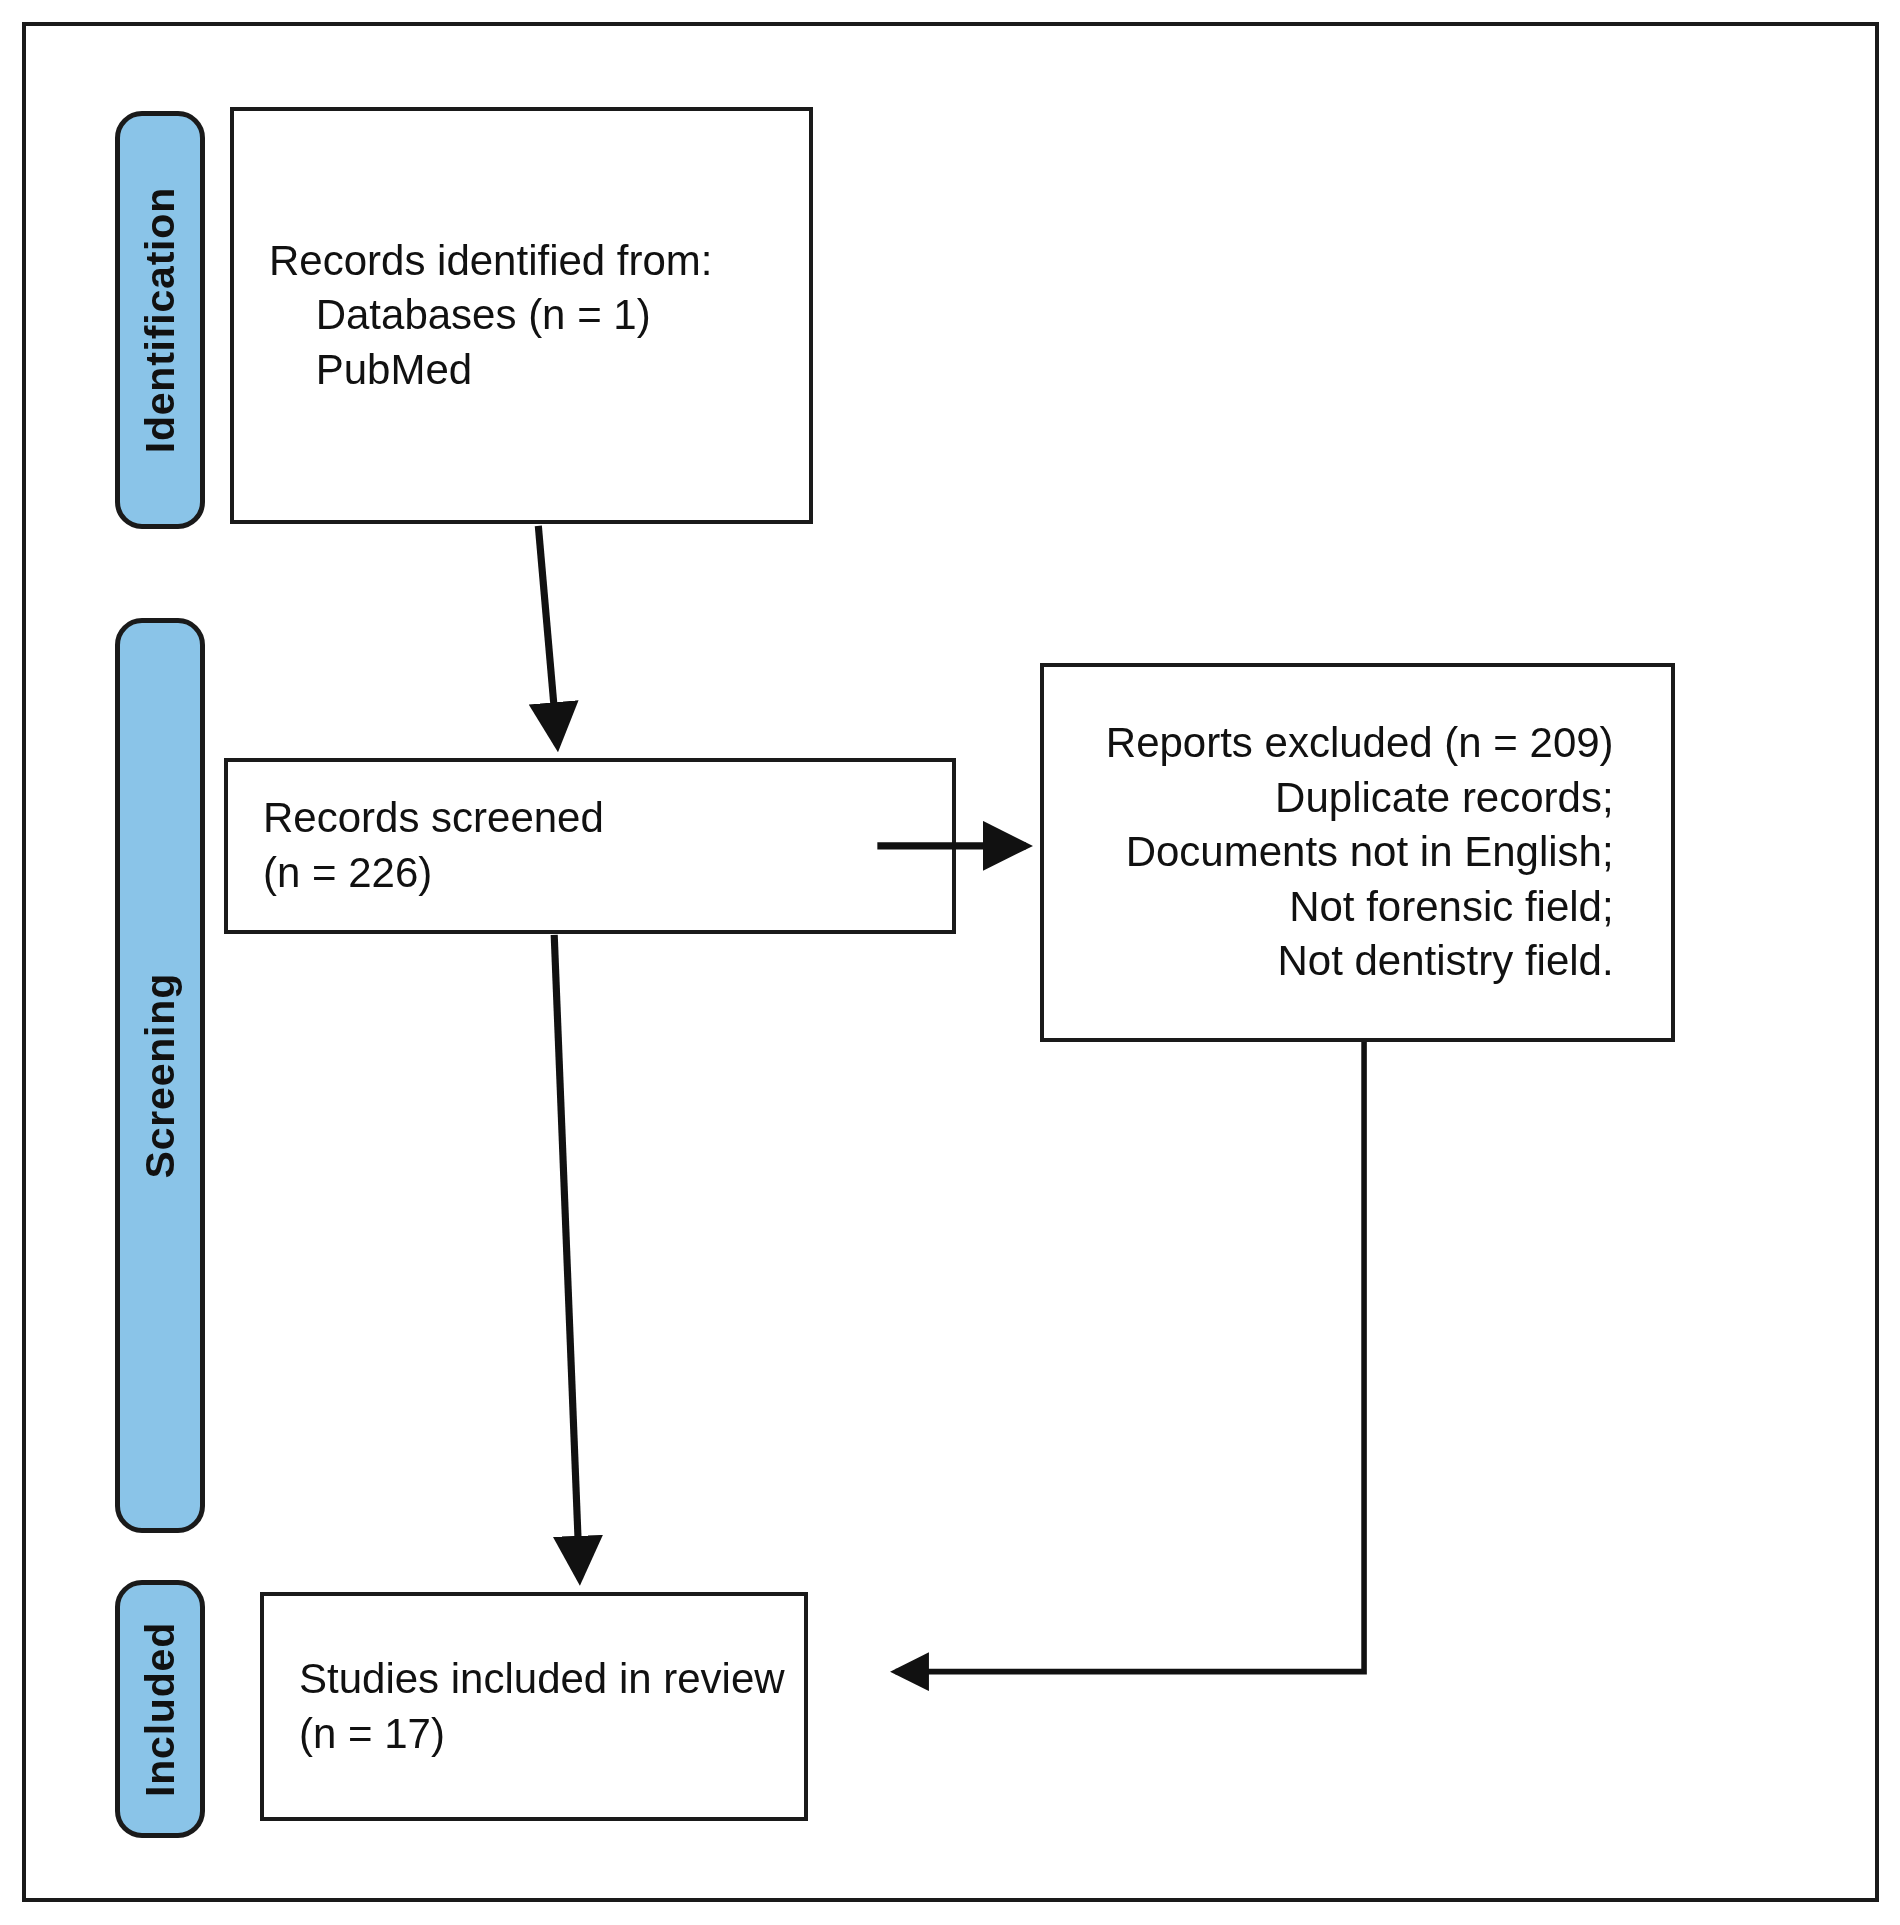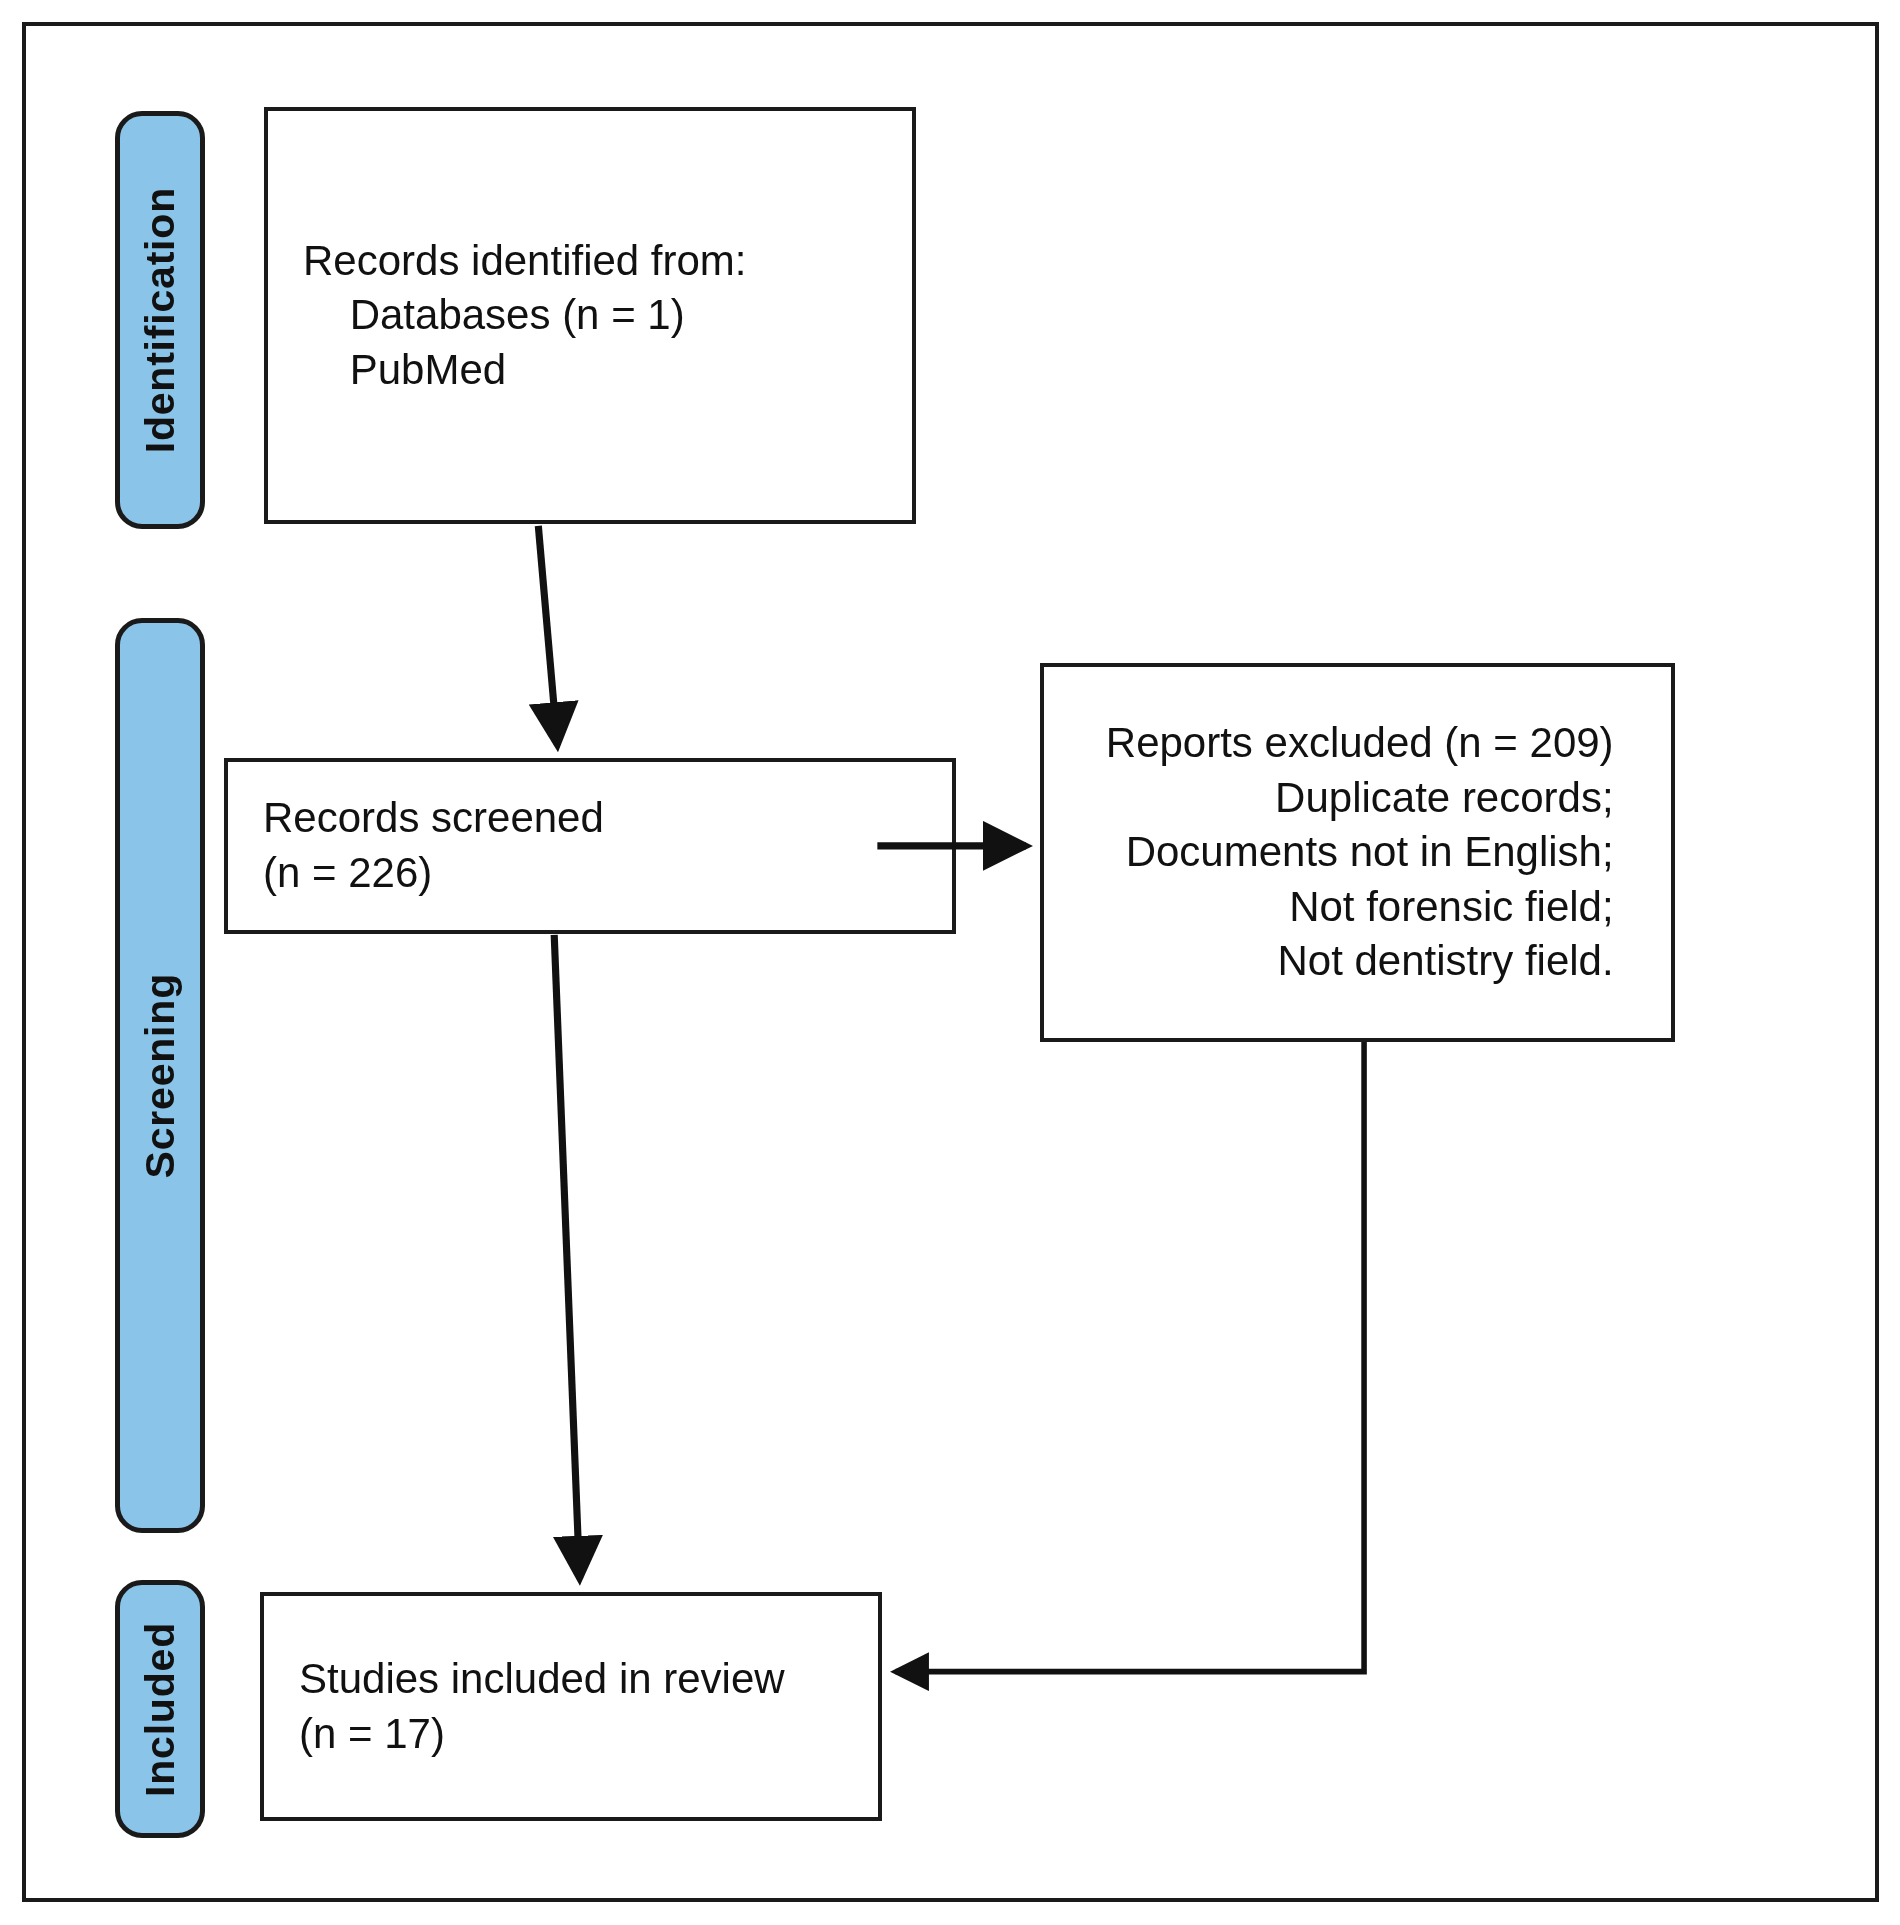--- a/index.html
+++ b/index.html
@@ -87,40 +87,40 @@
   </div>
 
   <div class="stage-bar" style="left:115px; top:618px; width:90px; height:915px;">
     <span class="stage-label">Screening</span>
   </div>
 
   <div class="stage-bar" style="left:115px; top:1580px; width:90px; height:258px;">
     <span class="stage-label">Included</span>
   </div>
 
-  <div class="flow-box" style="left:264px; top:107px; width:652px; height:417px;">
+  <div class="flow-box" style="left:230px; top:107px; width:583px; height:417px;">
     <div class="box-text">Records identified from:
     Databases (n = 1)
     PubMed</div>
   </div>
 
   <div class="flow-box" style="left:224px; top:758px; width:732px; height:176px;">
     <div class="box-text">Records screened
 (n = 226)</div>
   </div>
 
   <div class="flow-box" style="left:1040px; top:663px; width:635px; height:379px;text-align:right;">
     <div class="box-text">Reports excluded (n = 209)
     Duplicate records;
     Documents not in English;
     Not forensic field;
     Not dentistry field.</div>
   </div>
 
-  <div class="flow-box" style="left:260px; top:1592px; width:622px; height:229px;">
+  <div class="flow-box" style="left:260px; top:1592px; width:548px; height:229px;">
     <div class="box-text">Studies included in review
 (n = 17)</div>
   </div>
 
   <svg id="connectors" viewBox="0 0 2393 2425">
     <defs>
       <marker id="arrowhead" markerWidth="7" markerHeight="7" refX="6" refY="3.5" orient="auto" markerUnits="strokeWidth">
         <polygon points="0,0 7,3.5 0,7" fill="#111111"></polygon>
       </marker>
     </defs>

